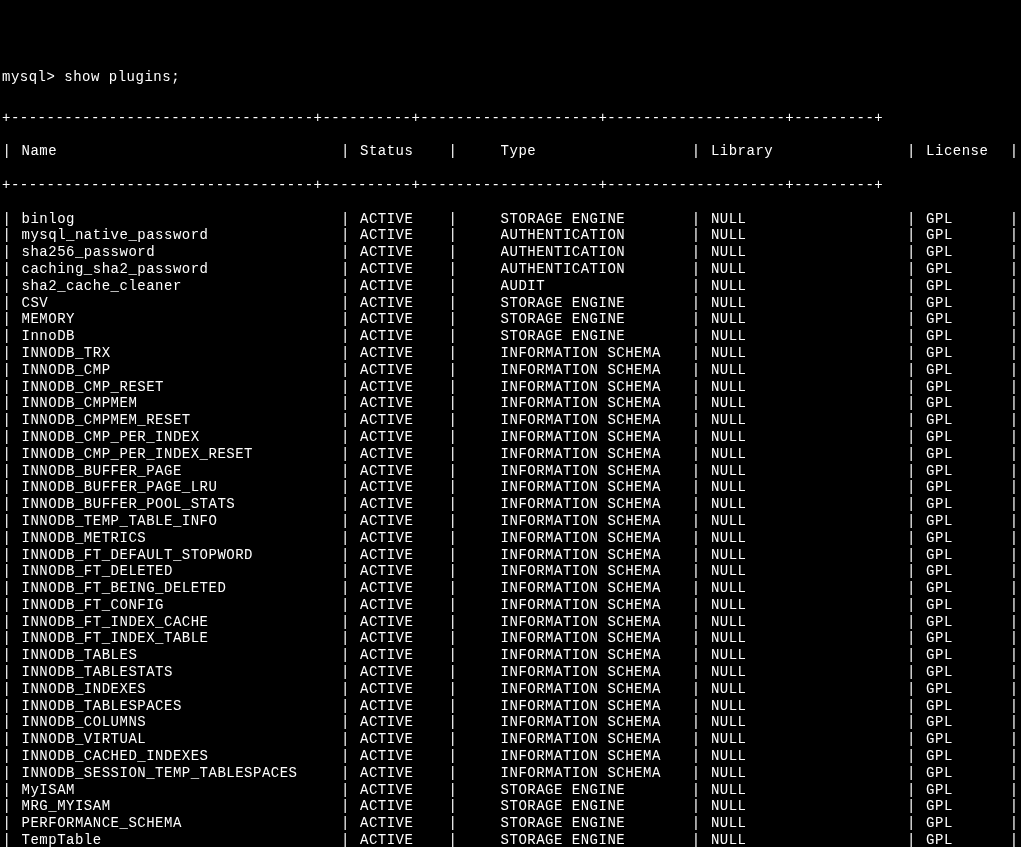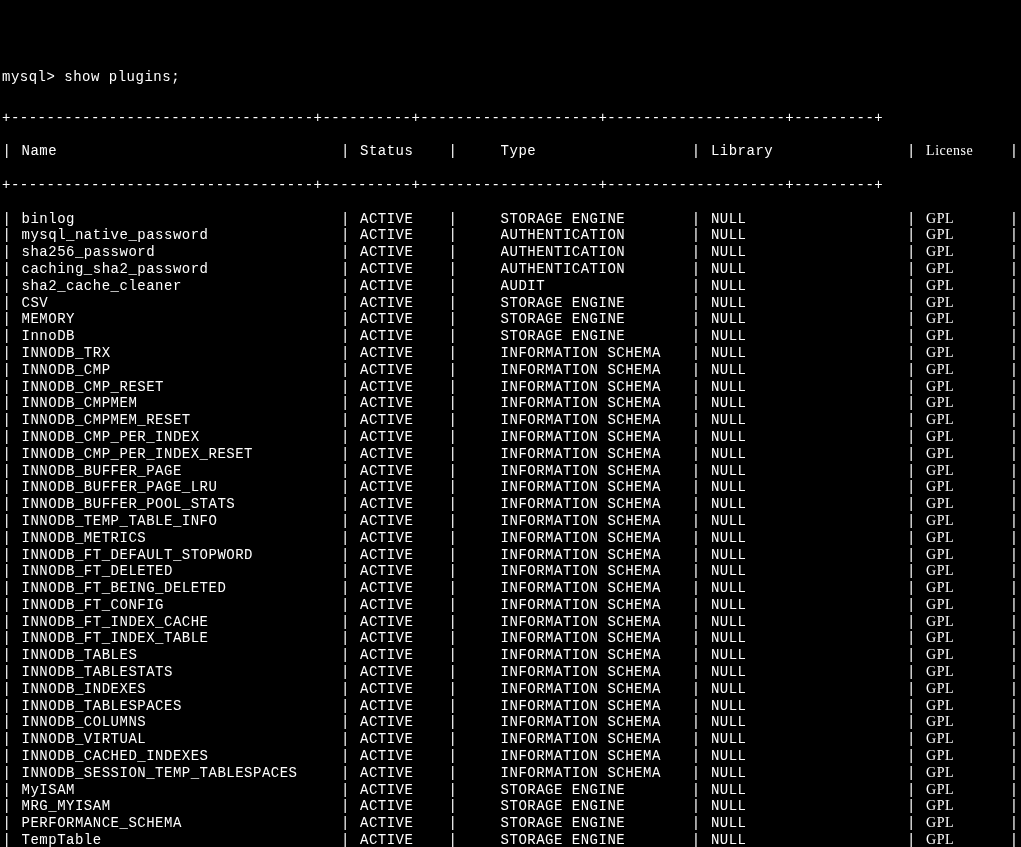--- a/index.html
+++ b/index.html
@@ -15,21 +15,21 @@
     }
     .prompt-line { margin-bottom: 7px; }
     .border-line { color: #fff; }
     .row { display: flex; }
     .pipe { width: 10px; text-align: center; }
     .sp { width: 10px; }
     .col-name { width: 326px; overflow: hidden; }
     .col-status { width: 90px; overflow: hidden; }
     .col-type { width: 195px; overflow: hidden; margin-left: 33px; }
     .col-library { width: 200px; overflow: hidden; }
-    .col-license { width: 85px; overflow: hidden; font-family: Liberation Serif, serif; }
+    .col-license { width: 85px; overflow: hidden; }
   </style>
 </head>
 <body>
 
 
 
 <div class="prompt-line">mysql&gt; show plugins;</div>
 <div class="border-line">+----------------------------------+----------+--------------------+--------------------+---------+</div>
 <div class="row">
 <span class="pipe">|</span><span class="sp"> </span><span class="col-name">Name</span><span class="pipe">|</span><span class="sp"> </span><span class="col-status">Status</span><span class="pipe">|</span><span class="sp"> </span><span class="col-type">Type</span><span class="pipe">|</span><span class="sp"> </span><span class="col-library">Library</span><span class="pipe">|</span><span class="sp"> </span><span class="col-license">License</span><span class="pipe">|</span>

